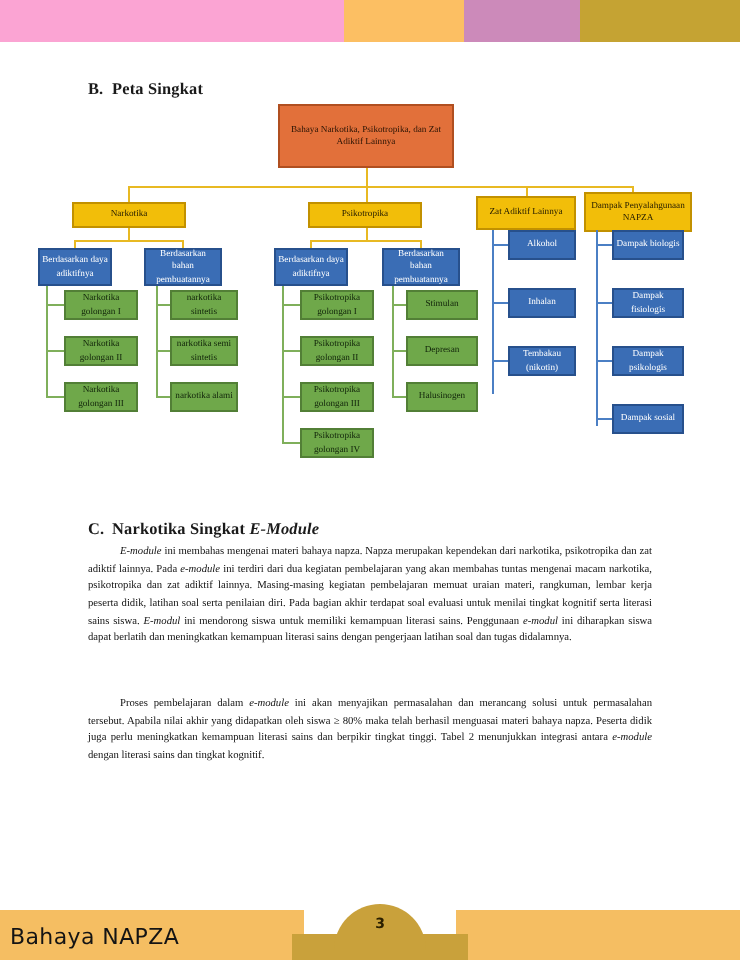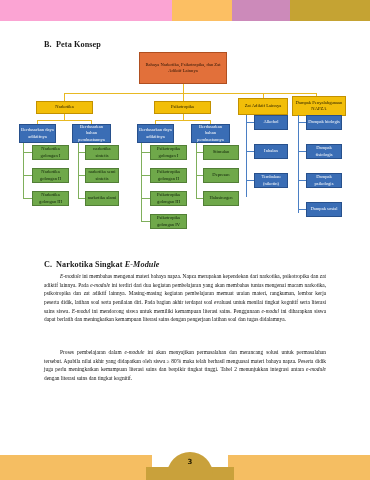--- a/index.html
+++ b/index.html
@@ -81,21 +81,21 @@
 <body>
 
 <div class="topbar">
   <span class="tb1"></span>
   <span class="tb2"></span>
   <span class="tb3"></span>
   <span class="tb4"></span>
 </div>
 
 <div class="sec-head" id="headB">
-  <span class="ltr">B.</span><span>Peta Konsep</span>
+  <span class="ltr">B.</span><span>Peta Singkat</span>
 </div>
 
 <div class="map">
 
   <div class="box root" style="left:139px;top:0px;width:88px;height:32px;">Bahaya Narkotika, Psikotropika, dan Zat Adiktif Lainnya</div>
 
   <div class="ln v" style="left:182.6px;top:32px;height:9px;"></div>
   <div class="ln h" style="left:64px;top:40.6px;width:252px;"></div>
   <div class="ln v" style="left:64px;top:40.6px;height:9px;"></div>
   <div class="ln v" style="left:182.6px;top:40.6px;height:9px;"></div>
@@ -182,14 +182,15 @@
 
 <div class="para" id="p1"><i>E-module</i><span> ini membahas mengenai materi bahaya napza. Napza merupakan kependekan dari narkotika, psikotropika dan zat adiktif lainnya. Pada </span><i>e-module</i><span> ini terdiri dari dua kegiatan pembelajaran yang akan membahas tuntas mengenai macam narkotika, psikotropika dan zat adiktif lainnya. Masing-masing kegiatan pembelajaran memuat uraian materi, rangkuman, lembar kerja peserta didik, latihan soal serta penilaian diri. Pada bagian akhir terdapat soal evaluasi untuk menilai tingkat kognitif serta literasi sains siswa. </span><i>E-modul</i><span> ini mendorong siswa untuk memiliki kemampuan literasi sains. Penggunaan </span><i>e-modul</i><span> ini diharapkan siswa dapat berlatih dan meningkatkan kemampuan literasi sains dengan pengerjaan latihan soal dan tugas didalamnya.</span></div>
 
 <div class="para" id="p2"><span>Proses pembelajaran dalam </span><i>e-module</i><span>  ini akan menyajikan permasalahan dan merancang solusi untuk permasalahan tersebut. Apabila nilai akhir yang didapatkan oleh siswa ≥ 80% maka telah berhasil menguasai materi bahaya napza. Peserta didik juga perlu meningkatkan kemampuan literasi sains dan berpikir tingkat tinggi. Tabel 2 menunjukkan integrasi antara </span><i>e-module</i><span> dengan literasi sains dan tingkat kognitif.</span></div>
 
 <div class="footer">
   <div class="f-left"></div>
   <div class="f-right"></div>
   <div class="f-mid"></div>
   <div class="f-bump"></div>
+  <div class="f-title">Bahaya NAPZA</div>
   <div class="f-page">3</div>
 </div>
 
 </body></html>

